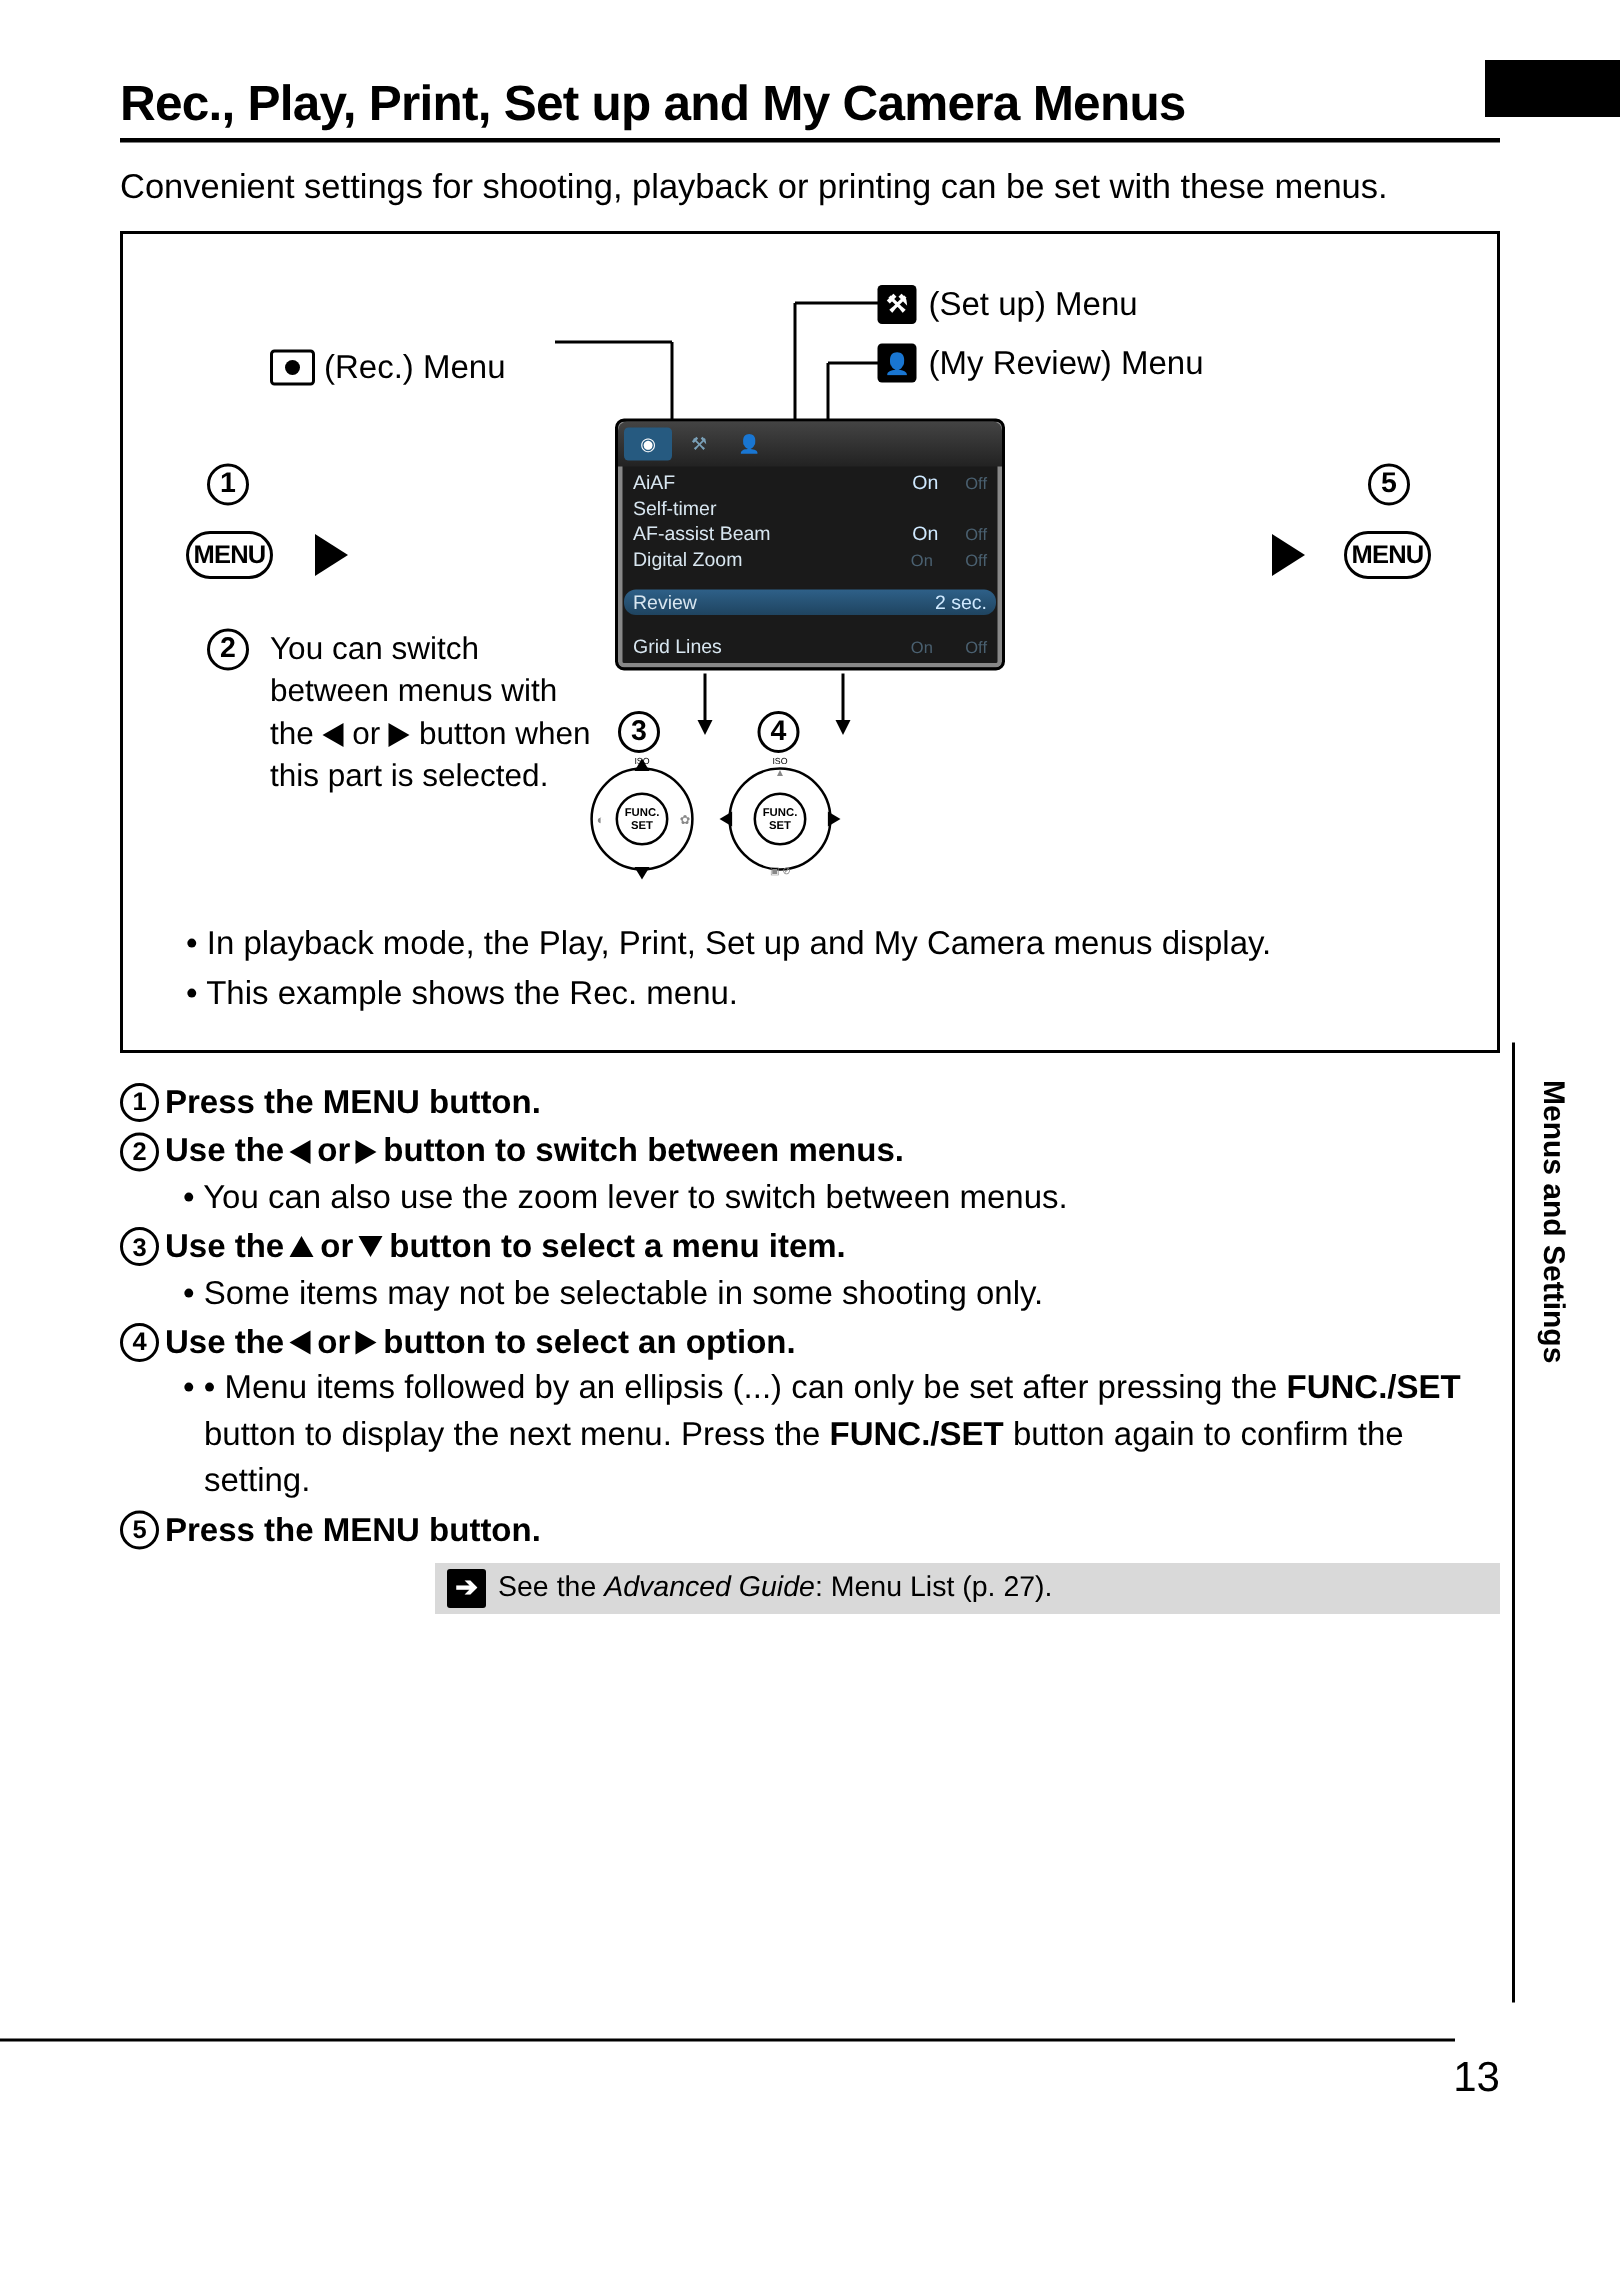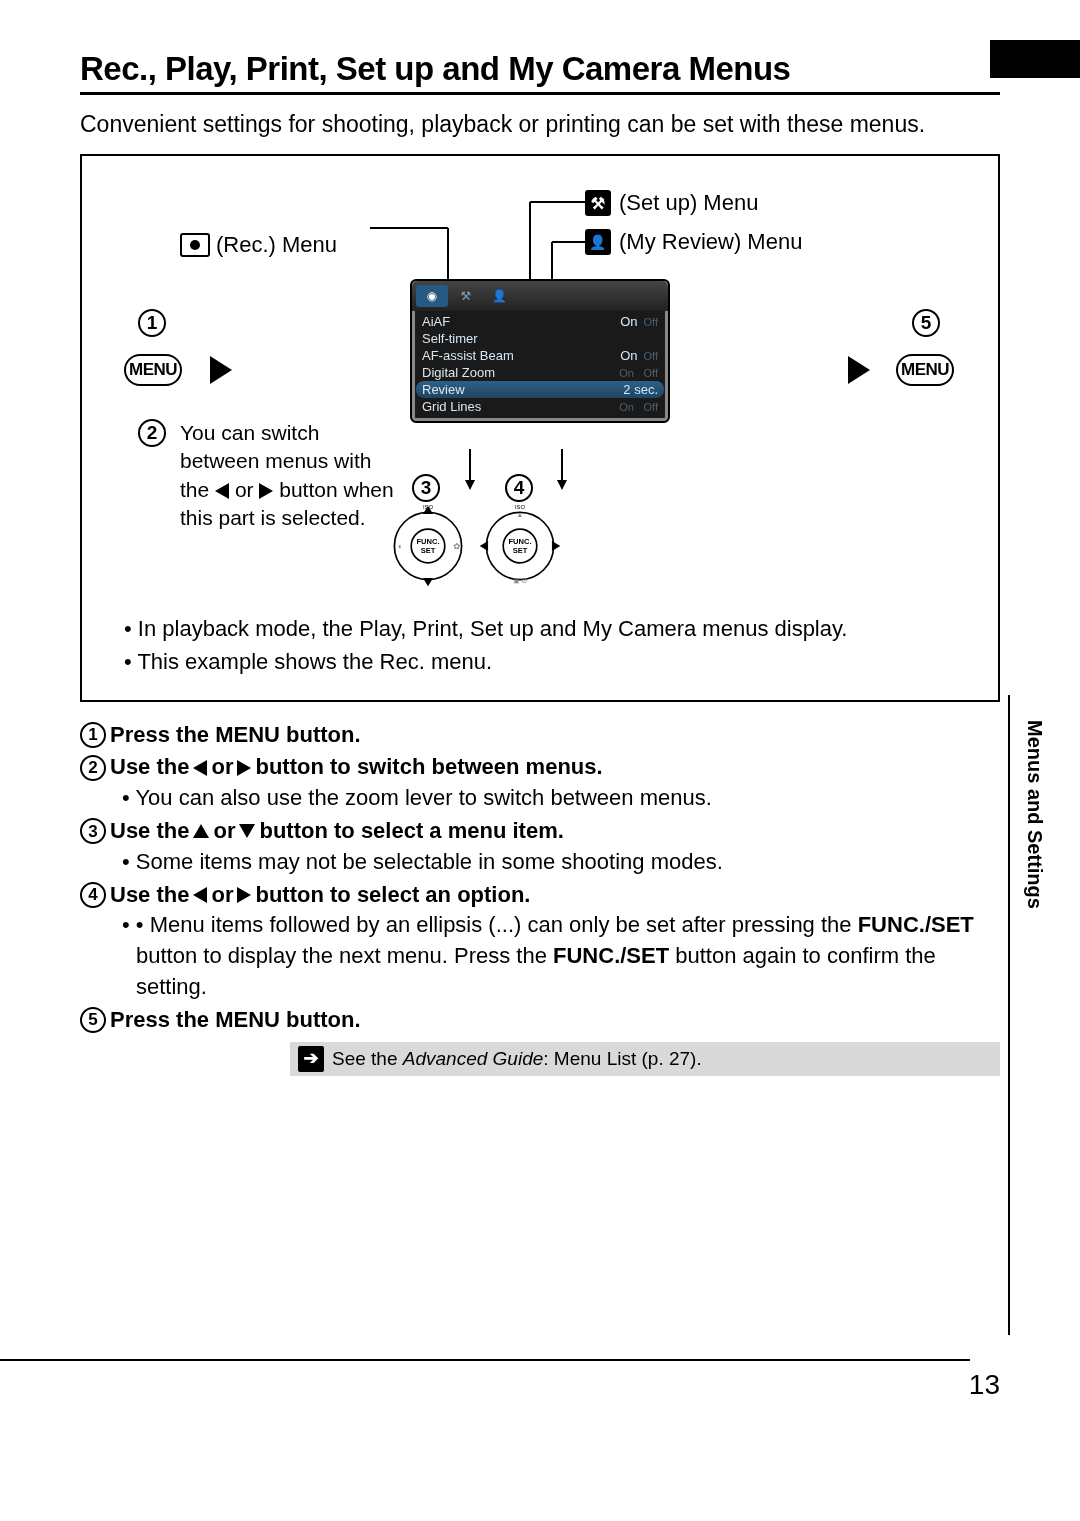--- a/index.html
+++ b/index.html
@@ -111,24 +111,24 @@
     width: 32px; height: 22px; border-radius: 3px;
     display:flex;align-items:center;justify-content:center;
     font-size:12px; color:#9cf;
   }
   .lcd-tab.active { background:#265a80; color:#fff; }
   .lcd-rows { padding: 2px 0 6px 0; }
   .lcd-row {
     display:flex; justify-content:space-between; padding:1px 10px; font-size:13px;
     color:#d8e6f0;
   }
-  .lcd-row.highlight { background: linear-gradient(#2e6088,#1f4460); border-radius:8px; margin:0 4px; padding:1px 6px;}
+  .lcd-row.highlight { background: linear-gradient(#2e6088,#1f4460); border-radius:8px; margin:12px 4px; padding:1px 6px;}
   .lcd-row .val { color:#9bd0ff; }
   .lcd-row .val.on { color:#cfe9ff; }
-  .lcd-row .dim { color:#4a6070; margin-left:6px; font-size:11px;}
+  .lcd-row .dim { color:#4a6070; margin-left:18px; font-size:11px;}
 
   
   .circ {
     display:inline-flex; align-items:center; justify-content:center;
     width:28px;height:28px;border:2.3px solid #000;border-radius:50%;
     font-weight:bold; font-size:19px; background:#fff;
   }
   .n1 { position:absolute; left:28px; top:135px; }
   .n2 { position:absolute; left:28px; top:245px; }
   .n3 { position:absolute; left:302px; top:300px; }
@@ -370,21 +370,21 @@
 
     <div class="step">
       <div class="step-head">
         <span class="circ">3</span>
         <span>Use the</span>
         <span class="arrow-inline arrow-up-sm"></span>
         <span>or</span>
         <span class="arrow-inline arrow-down-sm"></span>
         <span>button to select a menu item.</span>
       </div>
-      <div class="step-sub">Some items may not be selectable in some shooting modes.</div>
+      <div class="step-sub">Some items may not be selectable in some shooting only.</div>
     </div>
 
     <div class="step">
       <div class="step-head">
         <span class="circ">4</span>
         <span>Use the</span>
         <span class="arrow-inline arrow-left-sm"></span>
         <span>or</span>
         <span class="arrow-inline arrow-right-sm"></span>
         <span>button to select an option.</span>

